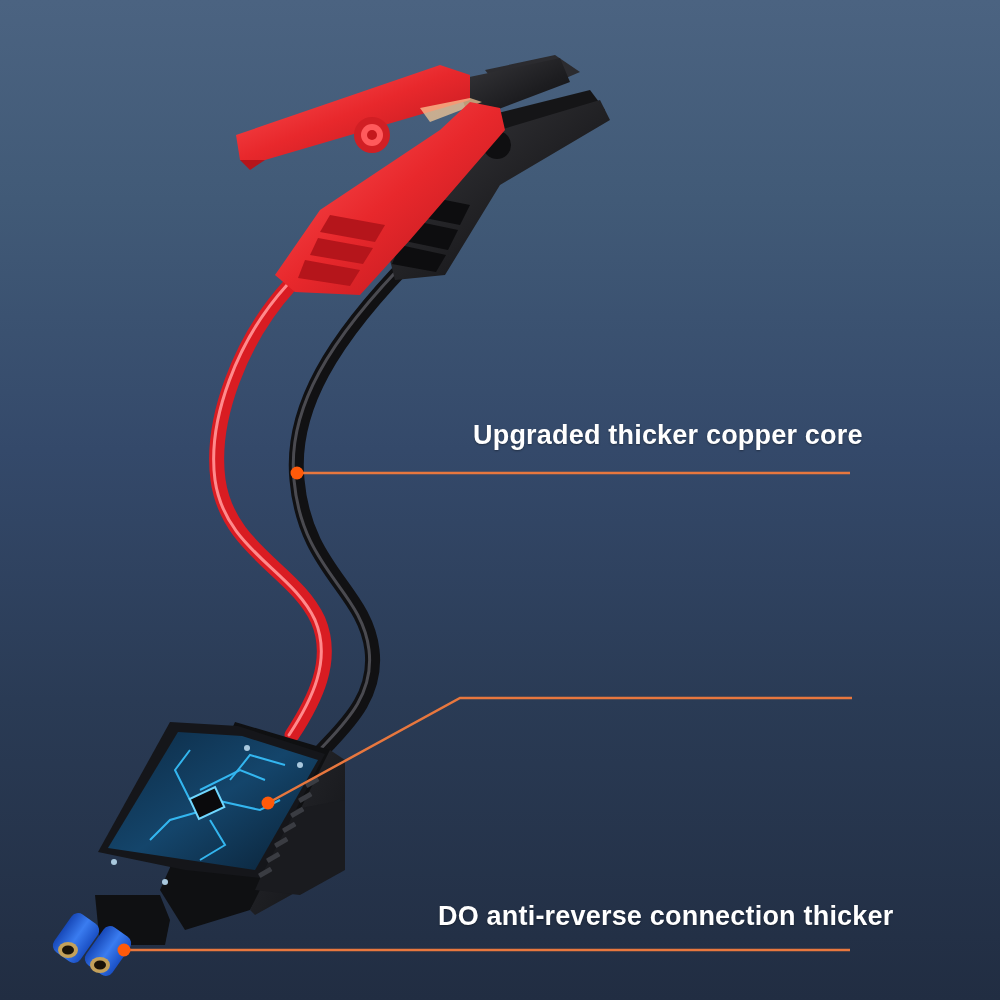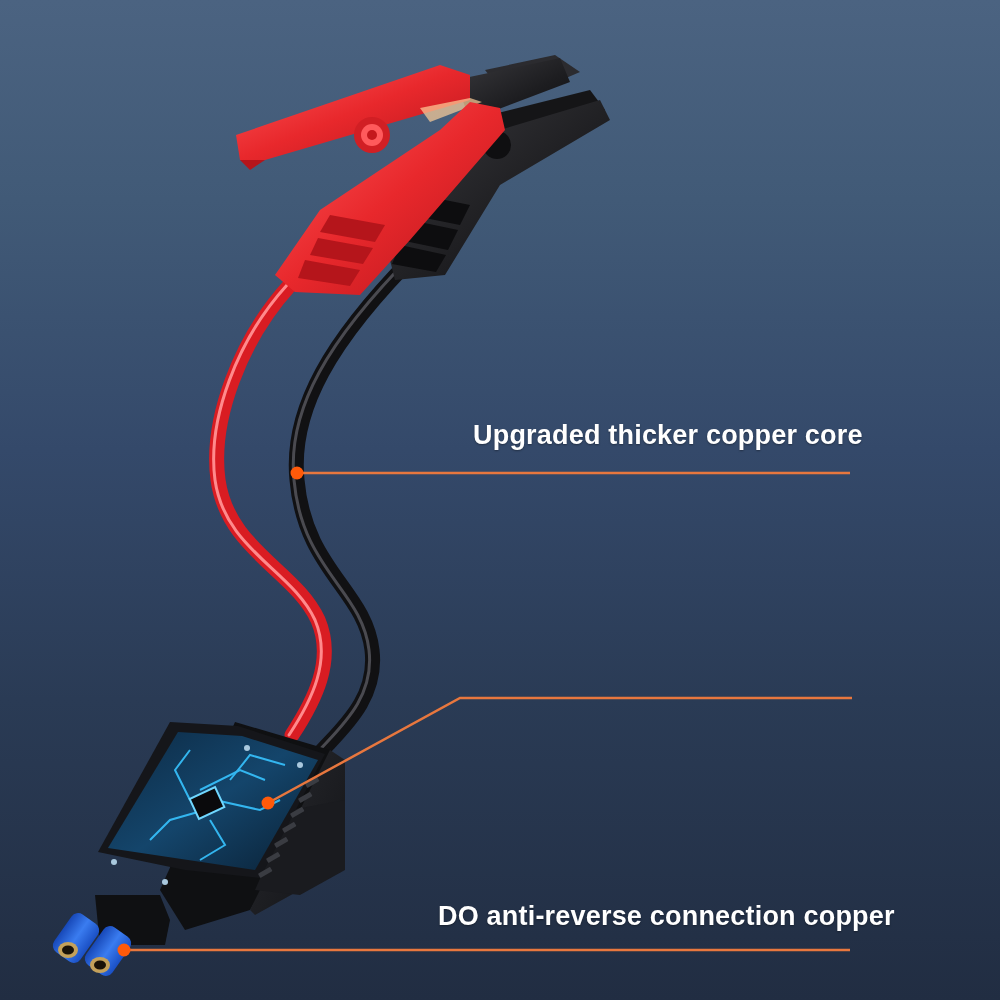--- a/index.html
+++ b/index.html
@@ -134,14 +134,14 @@
       <polyline points="268,793 460,688 852,688" fill="none" stroke="#e8773e" stroke-width="2.5"></polyline>
       <circle cx="268" cy="793" r="6.5" fill="#ff5a0a"></circle>
     </g>
     <g>
       <line x1="124" y1="940" x2="850" y2="940" stroke="#e8773e" stroke-width="2.5"></line>
       <circle cx="124" cy="940" r="6.5" fill="#ff5a0a"></circle>
     </g>
   </svg>
 
   <div class="label" id="label-1">Upgraded thicker copper core</div>
-  <div class="label" id="label-3">DO anti-reverse connection copper</div>
+  <div class="label" id="label-3">DO anti-reverse connection thicker</div>
 </div>
 
 </body></html>

